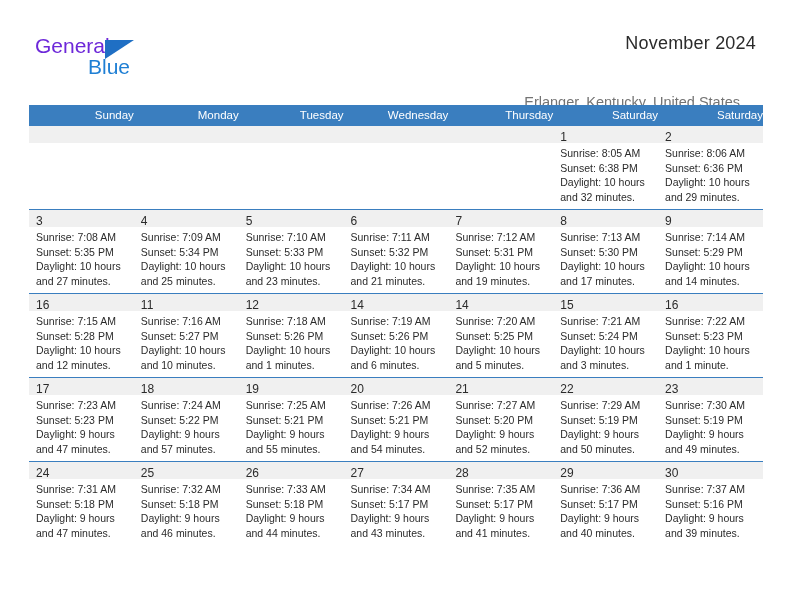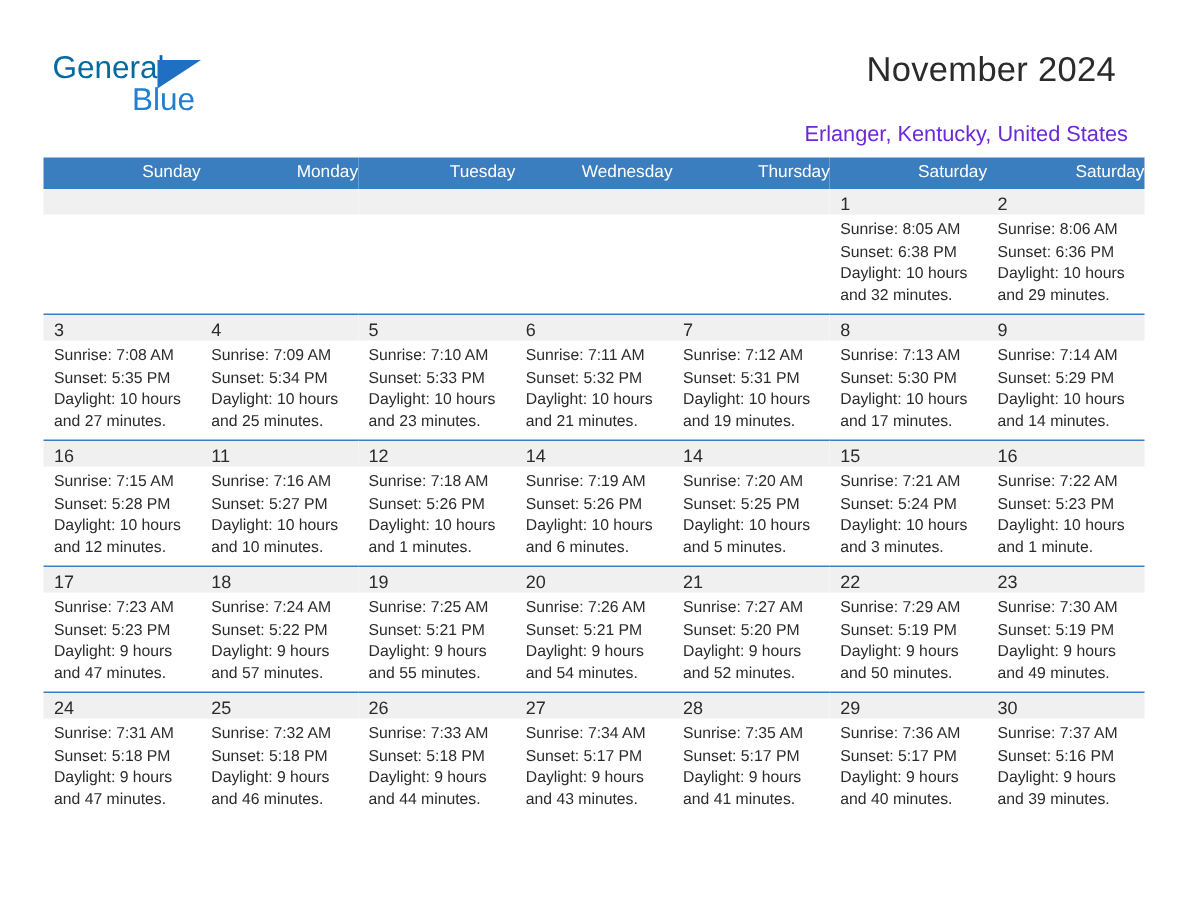--- a/index.html
+++ b/index.html
@@ -34,21 +34,21 @@
     left: 30px;
     top: 34px;
     width: 200px;
     height: 50px;
   }
   .brand-general {
     position: absolute;
     left: 5px;
     top: 0px;
     font-size: 21px;
-    color: #0369a1;
+    color: #6d28d9;
     letter-spacing: 0px;
     line-height: 24px;
     font-weight: normal;
   }
   .brand-tri {
     position: absolute;
     left: 75px;
     top: 6px;
     width: 0;
     height: 0;
@@ -58,39 +58,39 @@
   .brand-blue {
     position: absolute;
     left: 58px;
     top: 21px;
     font-size: 21px;
     color: #1f7fd4;
     line-height: 24px;
   }
   .title {
     position: absolute;
-    right: 48px;
+    right: 36px;
     top: 33px;
-    font-size: 23px;
+    font-size: 18px;
     color: #2b2b2b;
     text-align: left;
     white-space: nowrap;
     font-weight: normal;
     margin: 0;
     letter-spacing: 0.2px;
   }
   .subtitle {
     position: absolute;
     right: 36px;
     top: 78px;
     font-size: 14.5px;
-    color: #6d28d9;
+    color: #737373;
     text-align: right;
     white-space: nowrap;
-    margin: 4px;
+    margin: 16px;
     font-weight: normal;
   }
 
   
   .calendar {
     position: absolute;
     left: 29px;
     top: 105px;
     width: 734px;
     border-collapse: collapse;

